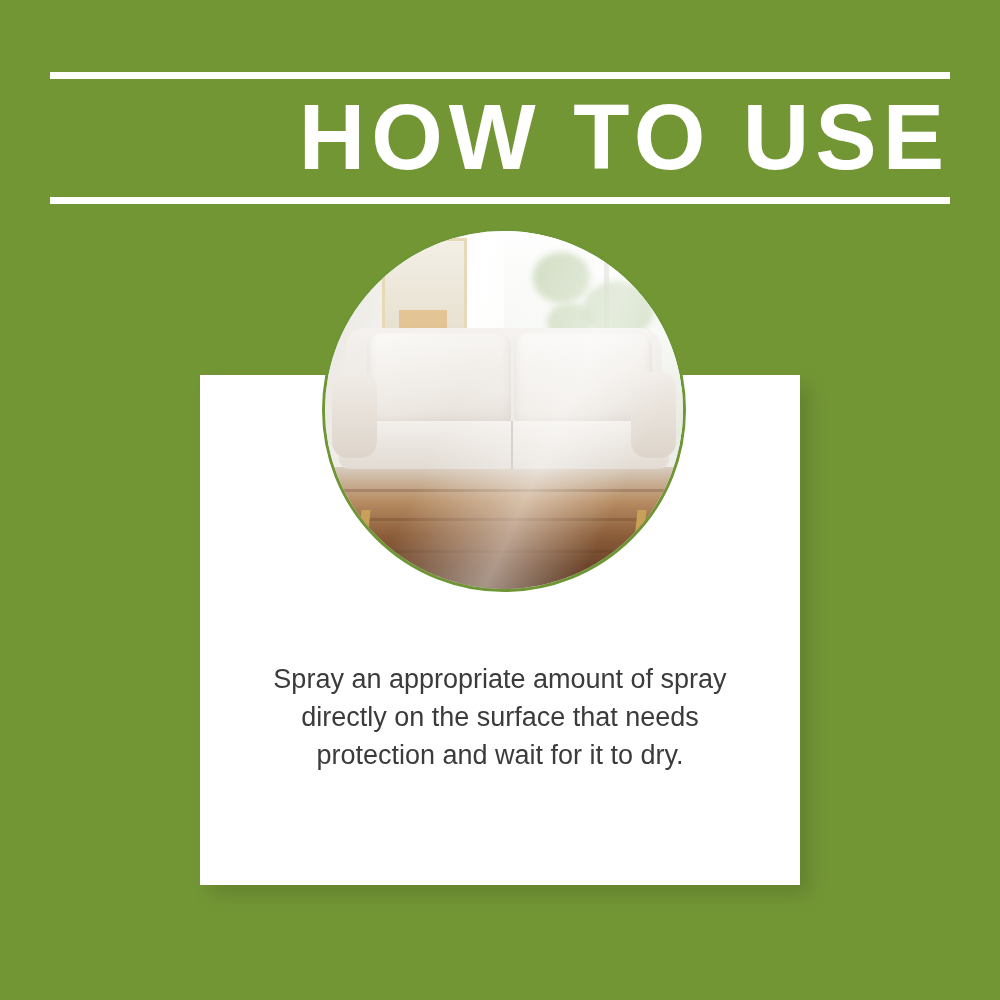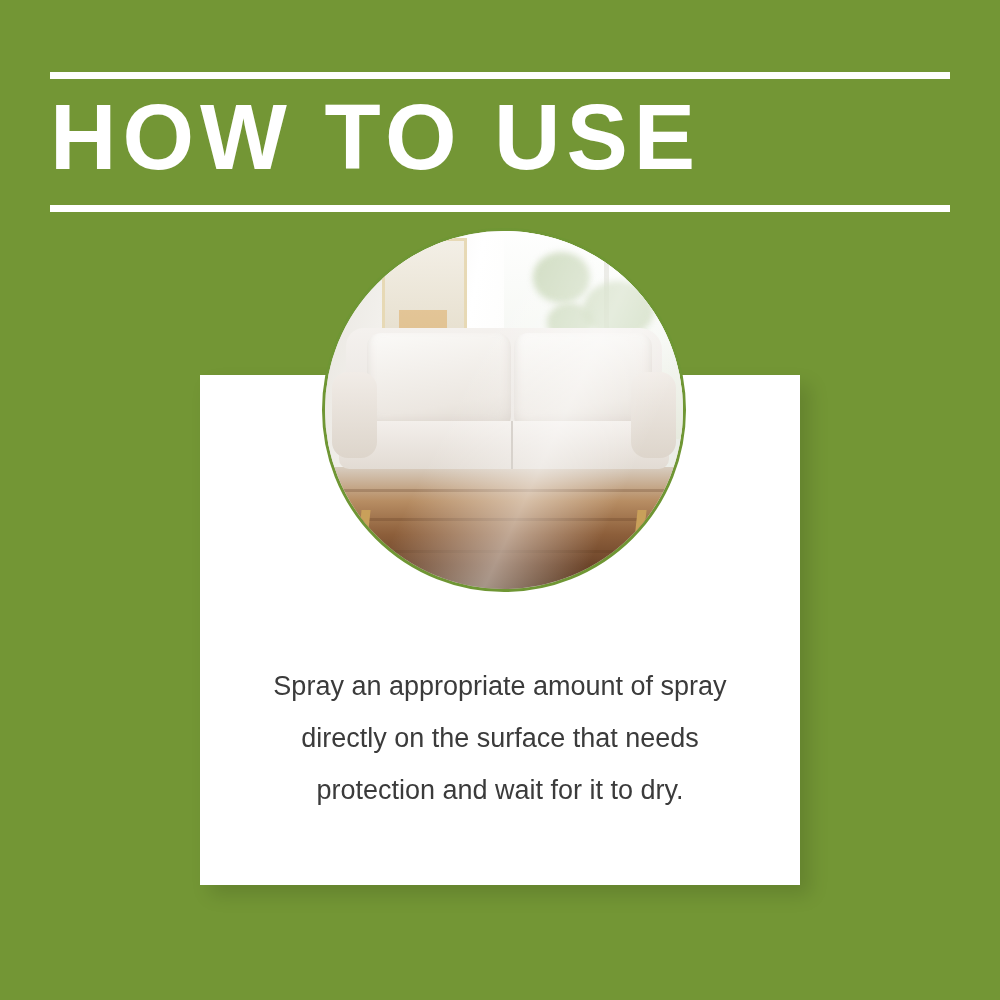--- a/index.html
+++ b/index.html
@@ -29,28 +29,28 @@
   }
   .rule {
     width: 100%;
     height: 7px;
     background: #ffffff;
   }
   .rule-bottom {
     margin-top: 0;
   }
   .title {
-    text-align: left;
+    text-align: right;
     color: #ffffff;
     font-family: "Liberation Sans", sans-serif;
     font-weight: bold;
     font-size: 92px;
     line-height: 104px;
     letter-spacing: 6px;
-    padding: 6px 0 16px 0;
+    padding: 6px 0 8px 0;
     white-space: nowrap;
   }
 
   
   .card {
     position: absolute;
     left: 200px;
     top: 375px;
     width: 600px;
     height: 510px;
@@ -60,21 +60,21 @@
 
   .card-text {
     position: absolute;
     left: 0;
     top: 285px;
     width: 100%;
     text-align: center;
     color: #3b3b3b;
     font-family: "Liberation Sans", sans-serif;
     font-size: 27px;
-    line-height: 52px;
+    line-height: 38px;
     padding: 0 48px;
     box-sizing: border-box;
   }
 
   
   .photo-circle {
     position: absolute;
     left: 322px;
     top: 228px;
     width: 358px;

